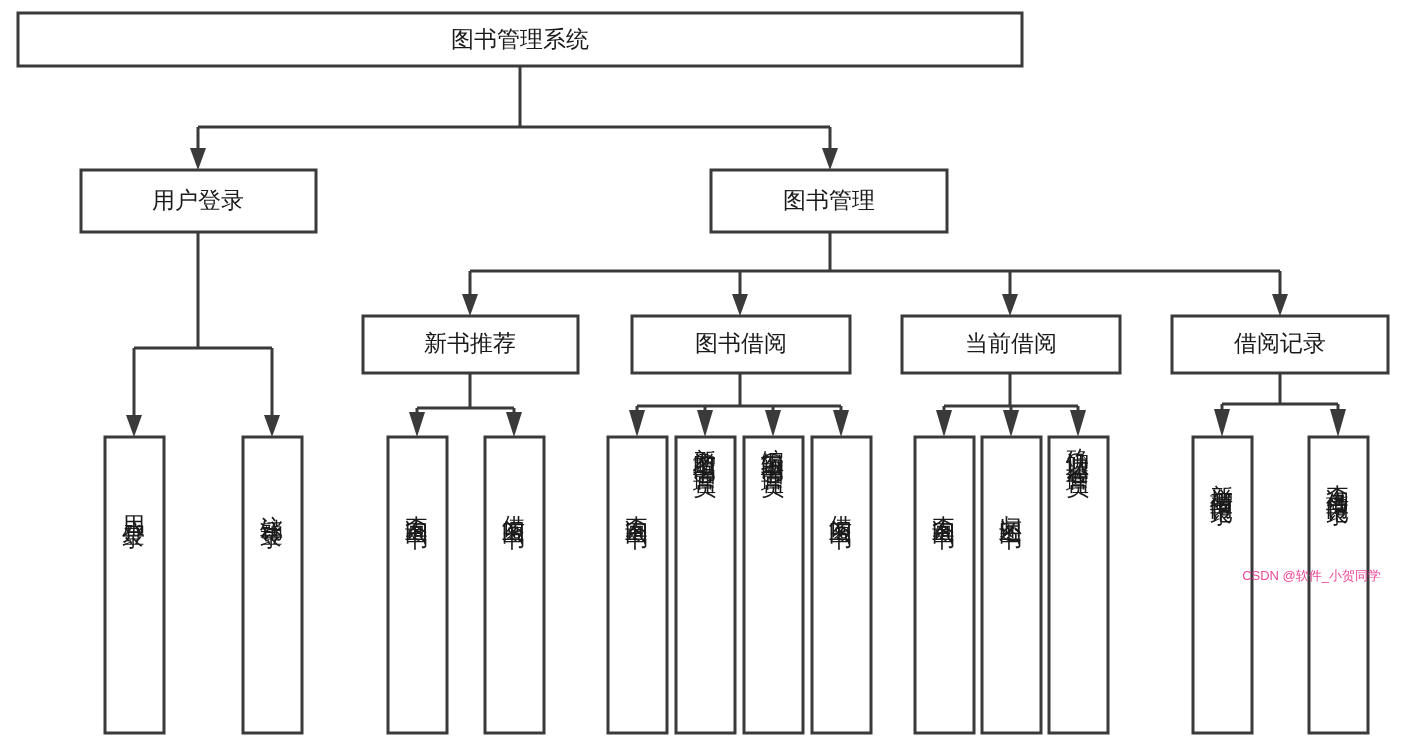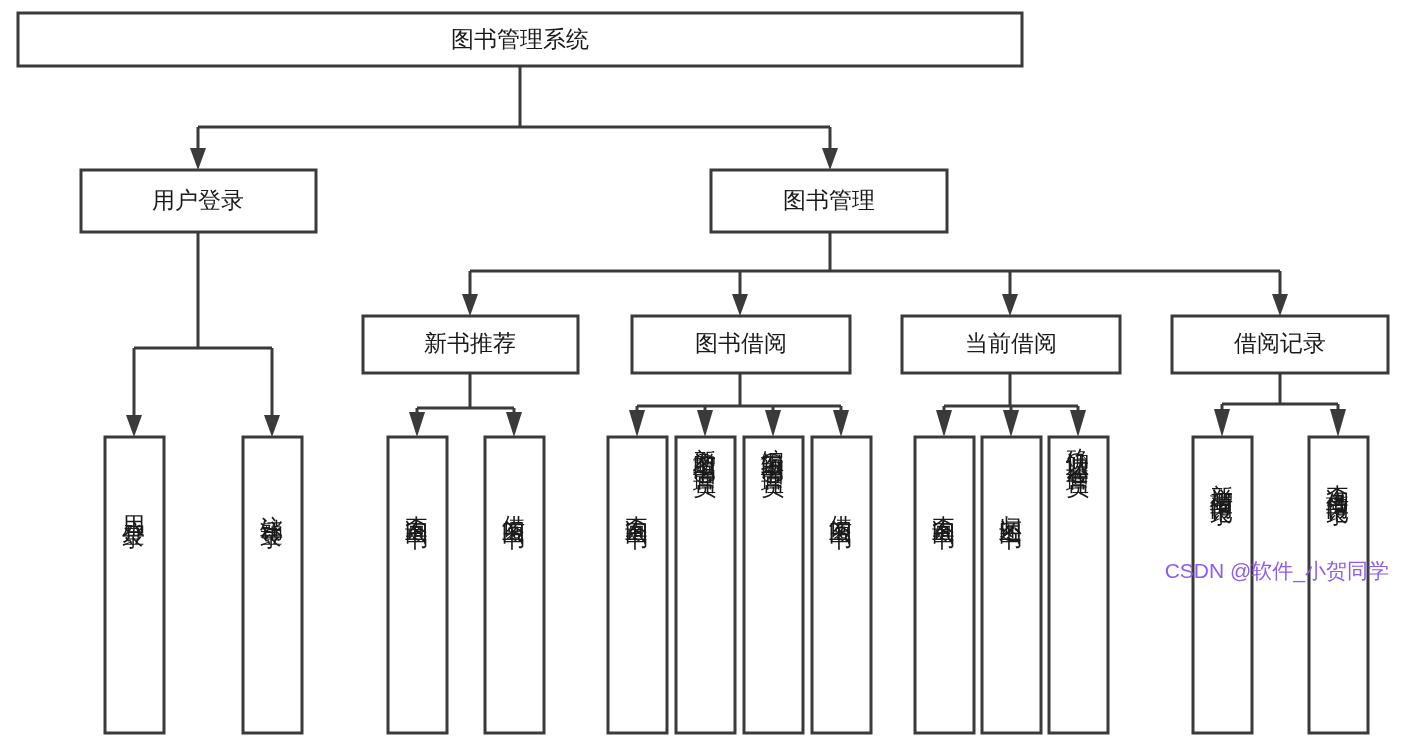--- a/index.html
+++ b/index.html
@@ -53,25 +53,25 @@
     font-family: "Liberation Sans", "DejaVu Sans", sans-serif;
     font-size: 23px;
     fill: #1a1a1a;
     writing-mode: vertical-rl;
     text-orientation: upright;
     letter-spacing: 4px;
     text-anchor: middle;
   }
   .watermark-text {
     position: absolute;
-    right: 16px;
+    right: 24px;
     bottom: 4px;
     font-family: "Liberation Sans", "DejaVu Sans", sans-serif;
-    font-size: 21px;
-    color: #8b5cf6;
+    font-size: 13px;
+    color: #ec4899;
     white-space: nowrap;
     user-select: none;
   }
 </style>
 </head>
 <body>
 
 <div id="diagram-root">
 
   <svg class="diagram-canvas" viewBox="0 0 1405 747" xmlns="http://www.w3.org/2000/svg">

